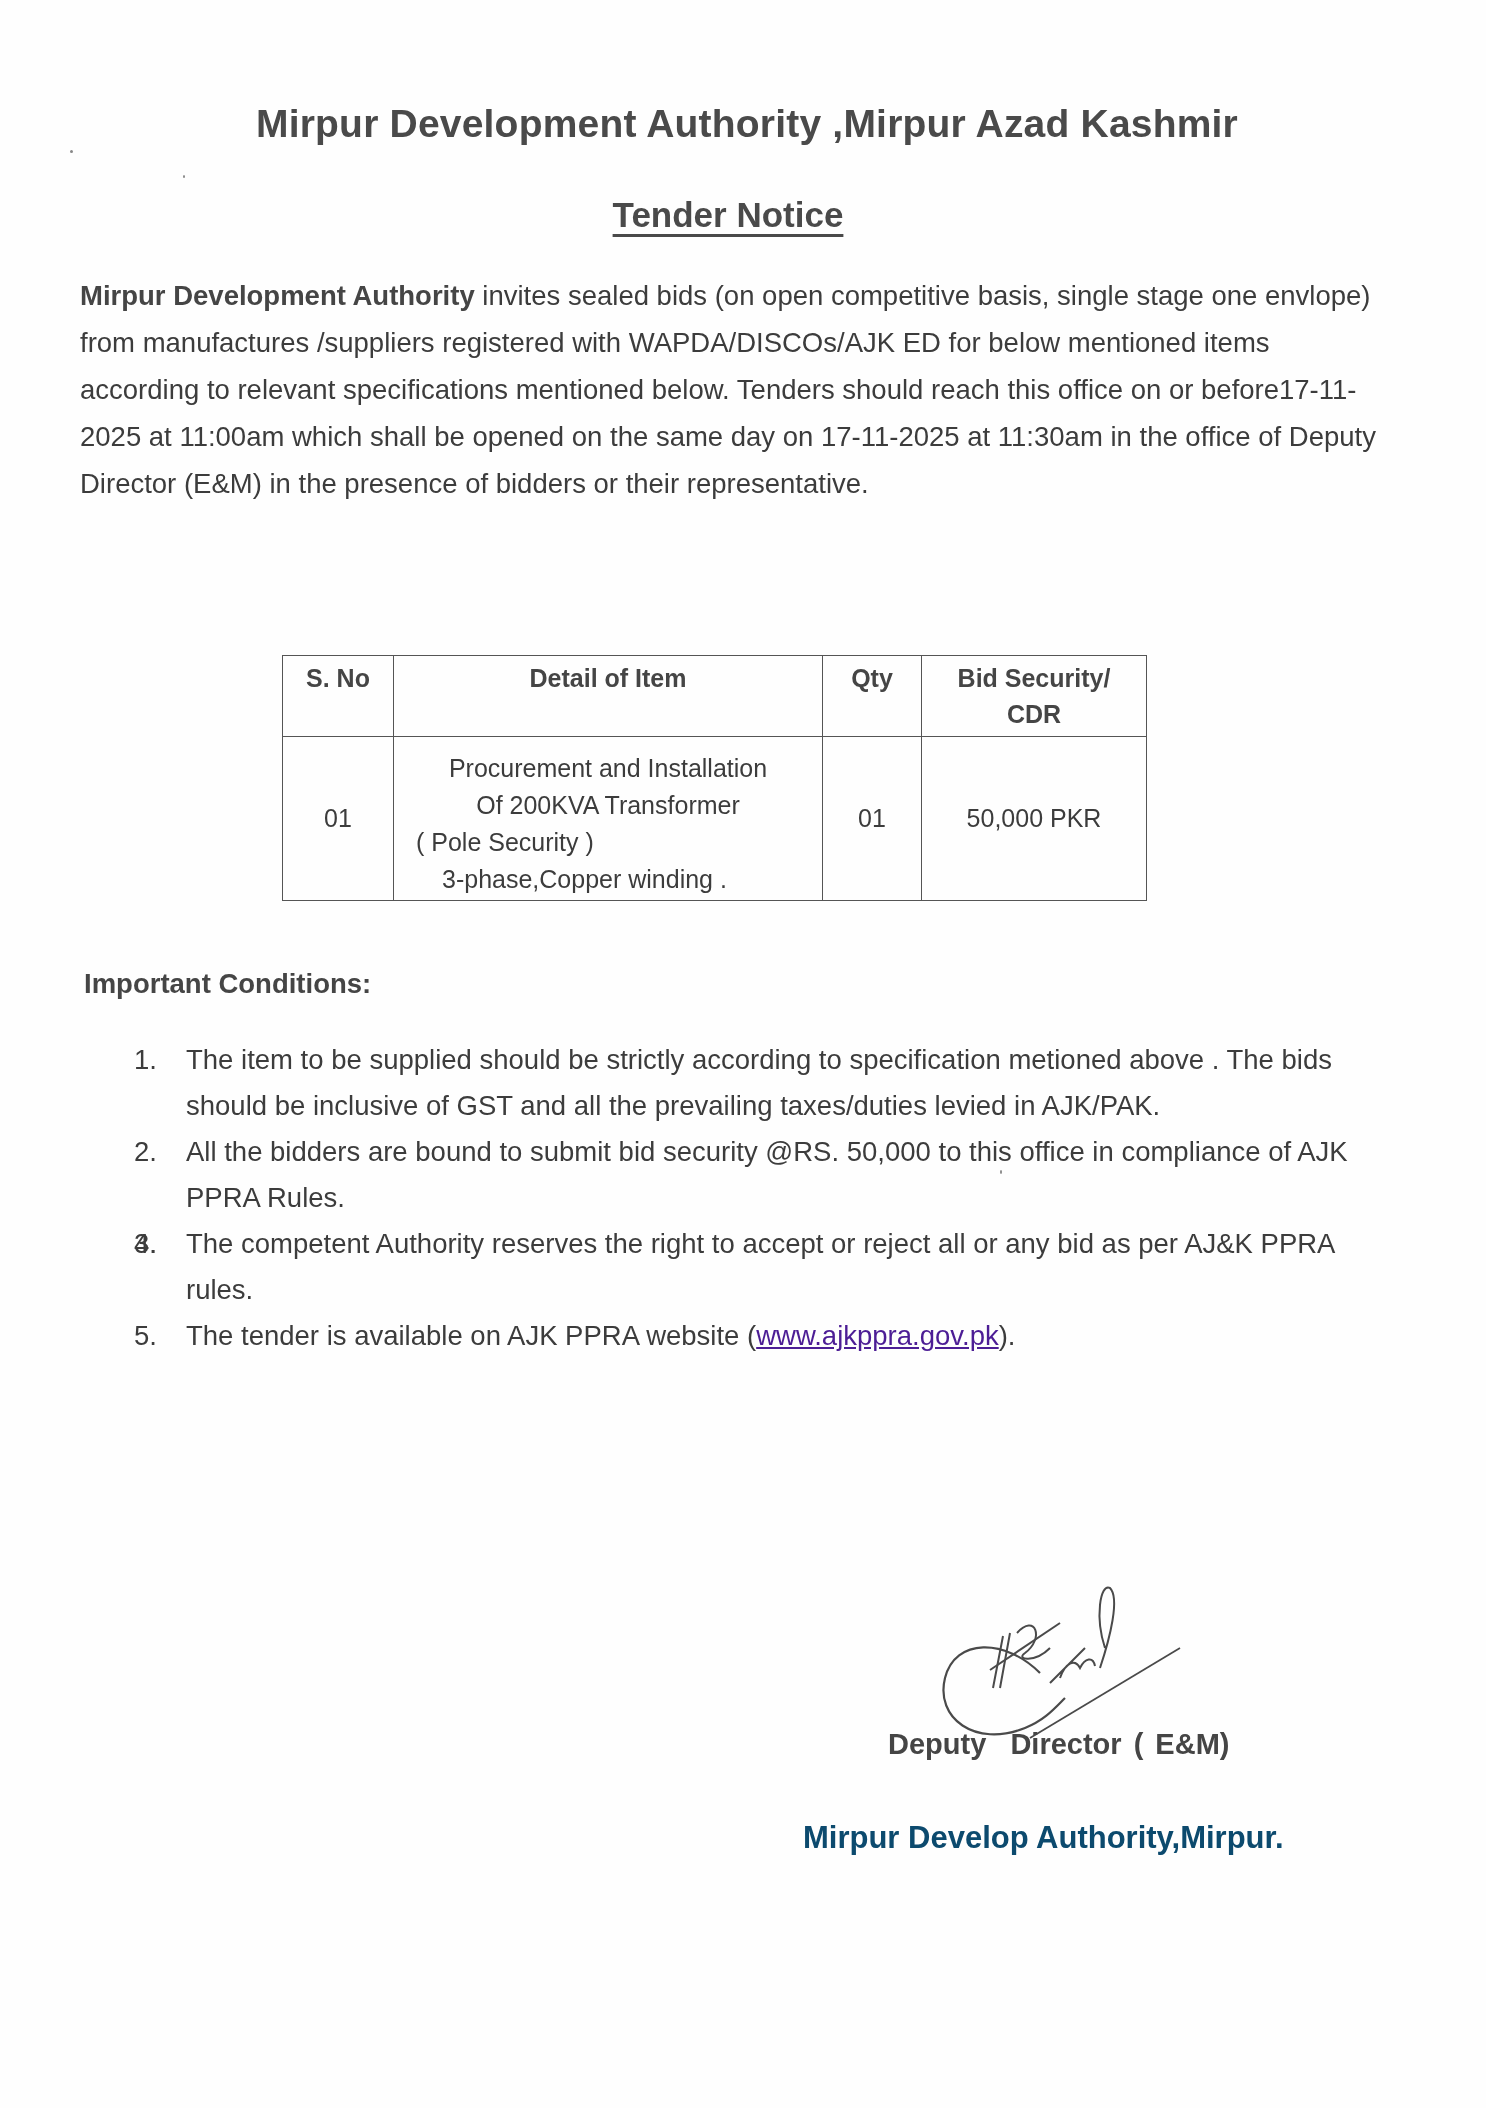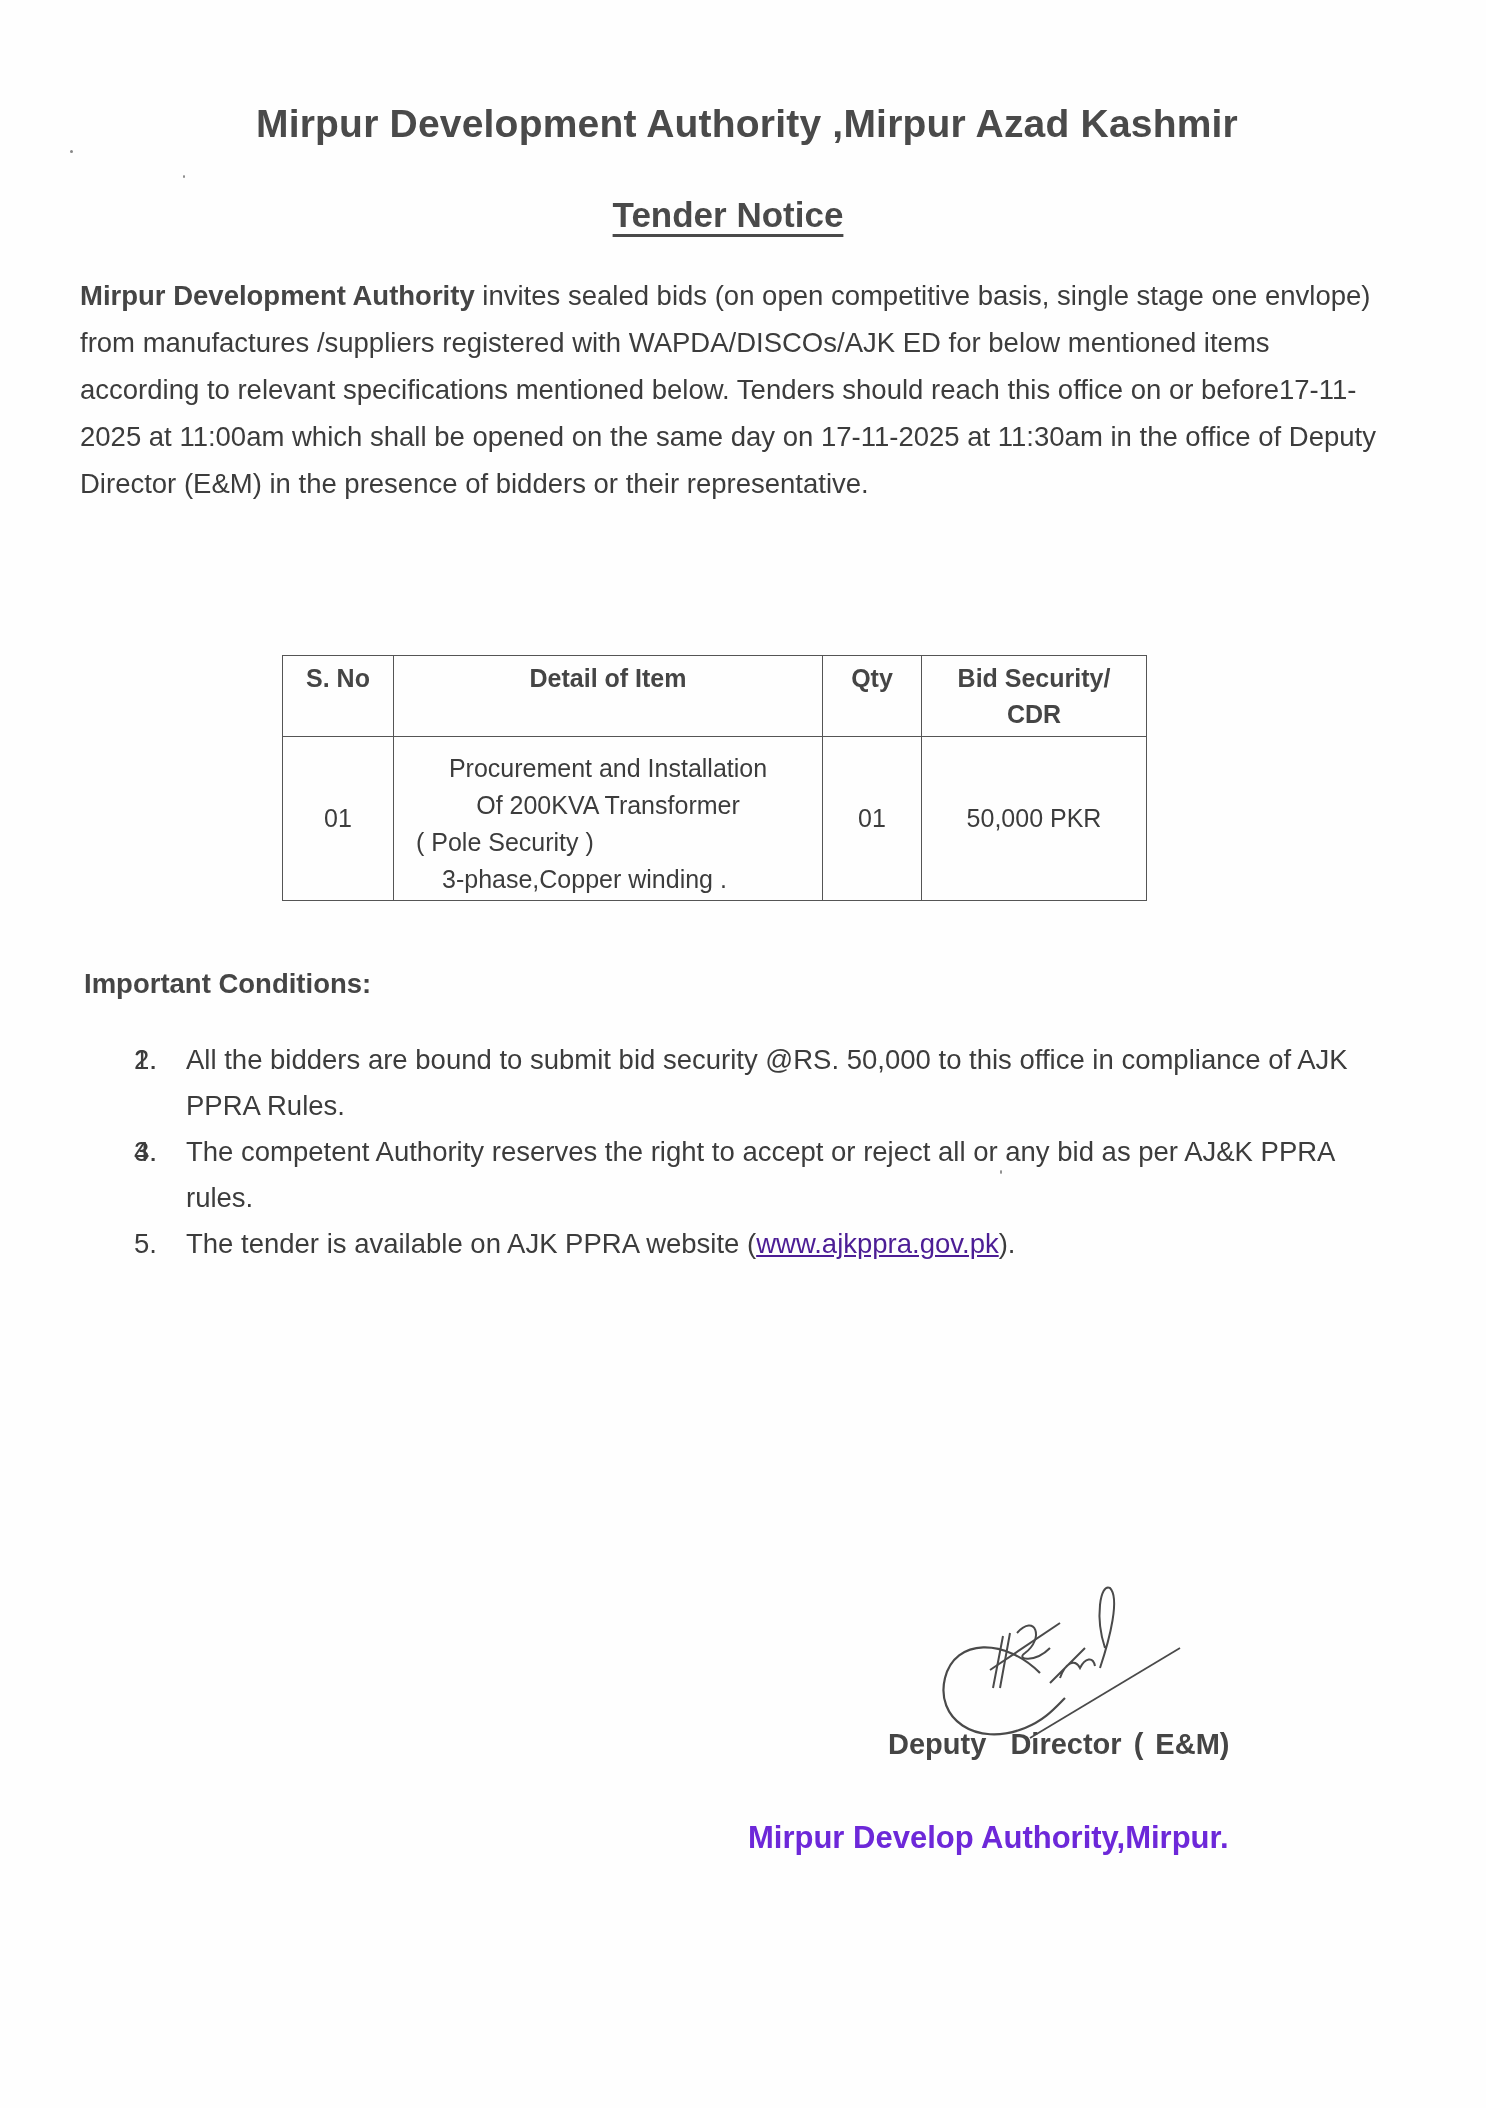--- a/index.html
+++ b/index.html
@@ -137,24 +137,24 @@
       top: 1728px;
       left: 888px;
       font-size: 29px;
       font-weight: bold;
       color: #454545;
       word-spacing: 4px;
     }
     .sign-org {
       position: absolute;
       top: 1820px;
-      left: 748px;
+      left: 803px;
       font-size: 31px;
       font-weight: bold;
-      color: #6d28d9;
+      color: #0c4a6e;
     }
     .speck {
       position: absolute;
       background: #888;
       border-radius: 50%;
     }
   </style>
 </head>
 <body>
 
@@ -199,20 +199,21 @@
         <td>50,000 PKR</td>
       </tr>
     </tbody>
   </table>
 
   <div class="conditions-heading">Important Conditions:</div>
 
   <ol class="conditions">
     <li>
       <span class="num">1.</span>
+      <span>The item to be supplied should be strictly according to specification metioned above . The bids should be inclusive of GST and all the prevailing  taxes/duties levied in AJK/PAK.</span>
     </li>
     <li>
       <span class="num">2.</span>
       <span>All the bidders are bound to submit bid security @RS. 50,000 to this office in compliance of AJK PPRA Rules.</span>
     </li>
     <li>
       <span class="num">3.</span>
     </li>
     <li>
       <span class="num">4.</span>

